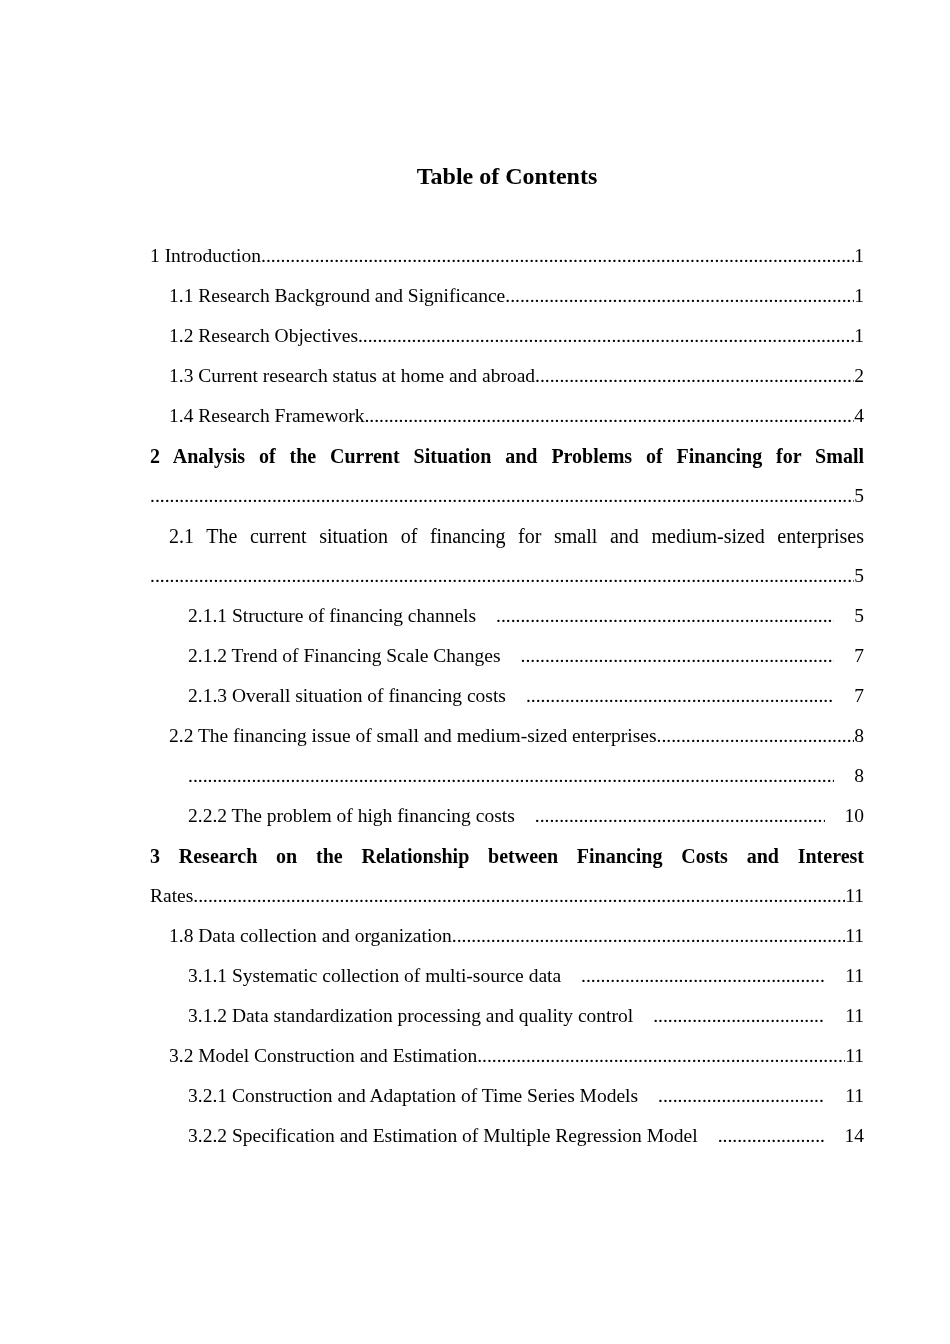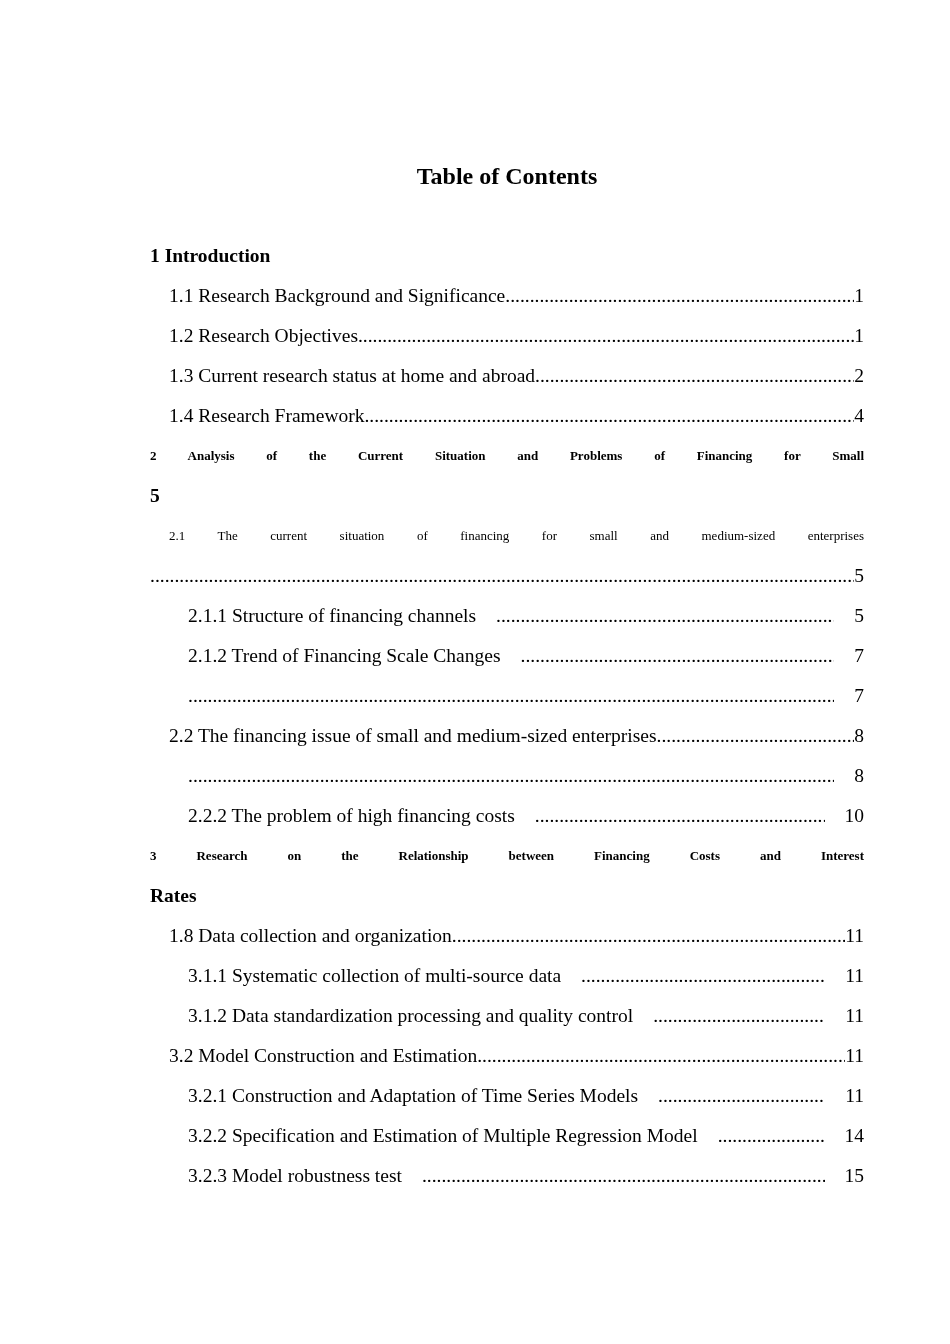--- a/index.html
+++ b/index.html
@@ -4,28 +4,28 @@
 <style>
   html, body { margin: 0; padding: 0; background: #ffffff; }
   body { width: 950px; height: 1344px; position: relative; overflow: hidden;
          font-family: "Liberation Serif", "DejaVu Serif", serif; color: #000; }
   .page { position: absolute; left: 14px; top: 0; width: 950px; height: 1344px; background: #fff; }
   .title { position: absolute; left: 0; width: 986px; top: 160px; text-align: center;
            font-weight: bold; font-size: 24px; line-height: 32px; }
   .toc { position: absolute; left: 136px; width: 714px; top: 236px; }
   .entry { font-size: 19.5px; line-height: 40px; height: 40px; display: flex; align-items: baseline;
            white-space: nowrap; overflow: hidden; }
-  .entry.lvl1 { font-weight: bold; flex-direction: column; }
+  .entry.lvl1 { font-weight: normal; }
   .entry.lvl2 { padding-left: 19px; justify-content: center; }
   .entry.lvl3 { padding-left: 38px; gap: 20px; }
   .entry .label { flex: 0 0 auto; }
   .entry .leader { flex: 1 1 auto; overflow: hidden; white-space: nowrap; }
   .entry .leader::after { content: "................................................................................................................................................................................................................"; }
   .entry .page-num { flex: 0 0 auto; }
-  .justified { font-size: 13px; line-height: 40px; height: 40px; text-align: justify;
+  .justified { font-size: 20px; line-height: 40px; height: 40px; text-align: justify;
                text-align-last: justify; white-space: nowrap; }
   .justified.lvl1 { font-weight: bold; }
   .justified.lvl2 { padding-left: 19px; }
 </style>
 </head>
 <body>
 
 <div class="page">
   <div class="title">Table of Contents</div>
 
@@ -80,20 +80,21 @@
       <span class="page-num">5</span>
     </div>
 
     <div class="entry lvl3">
       <span class="label">2.1.2 Trend of Financing Scale Changes</span>
       <span class="leader"></span>
       <span class="page-num">7</span>
     </div>
 
     <div class="entry lvl3">
+      <span class="label">2.1.3 Overall situation of financing costs</span>
       <span class="leader"></span>
       <span class="page-num">7</span>
     </div>
 
     <div class="entry lvl2">
       <span class="label">2.2 The financing issue of small and medium-sized enterprises</span>
       <span class="leader"></span>
       <span class="page-num">8</span>
     </div>
 
@@ -144,20 +145,15 @@
       <span class="leader"></span>
       <span class="page-num">11</span>
     </div>
 
     <div class="entry lvl3">
       <span class="label">3.2.2 Specification and Estimation of Multiple Regression Model</span>
       <span class="leader"></span>
       <span class="page-num">14</span>
     </div>
 
-    <div class="entry lvl3">
-      <span class="label">3.2.3 Model robustness test</span>
-      <span class="leader"></span>
-      <span class="page-num">15</span>
-    </div>
 
   </div>
 </div>
 
 </body></html>

